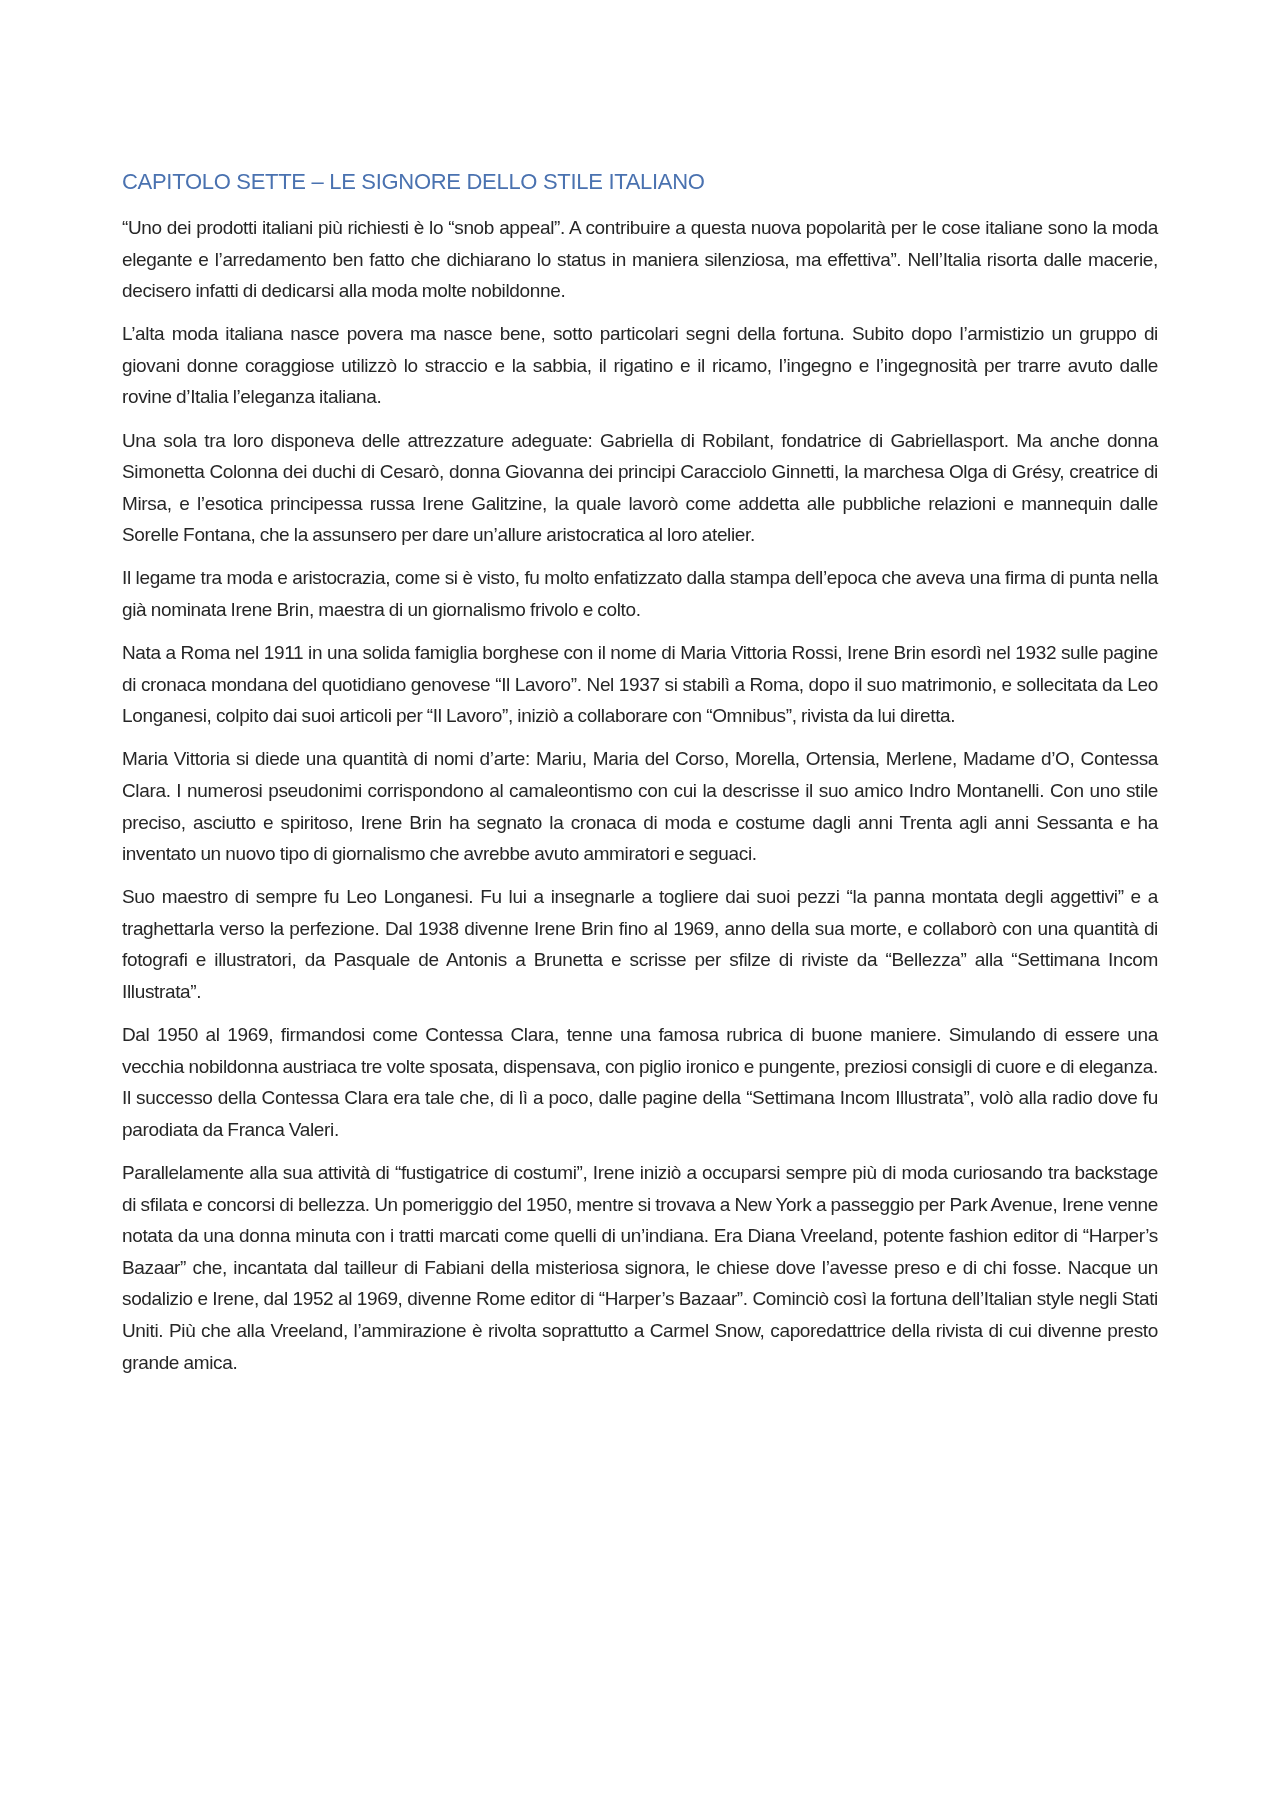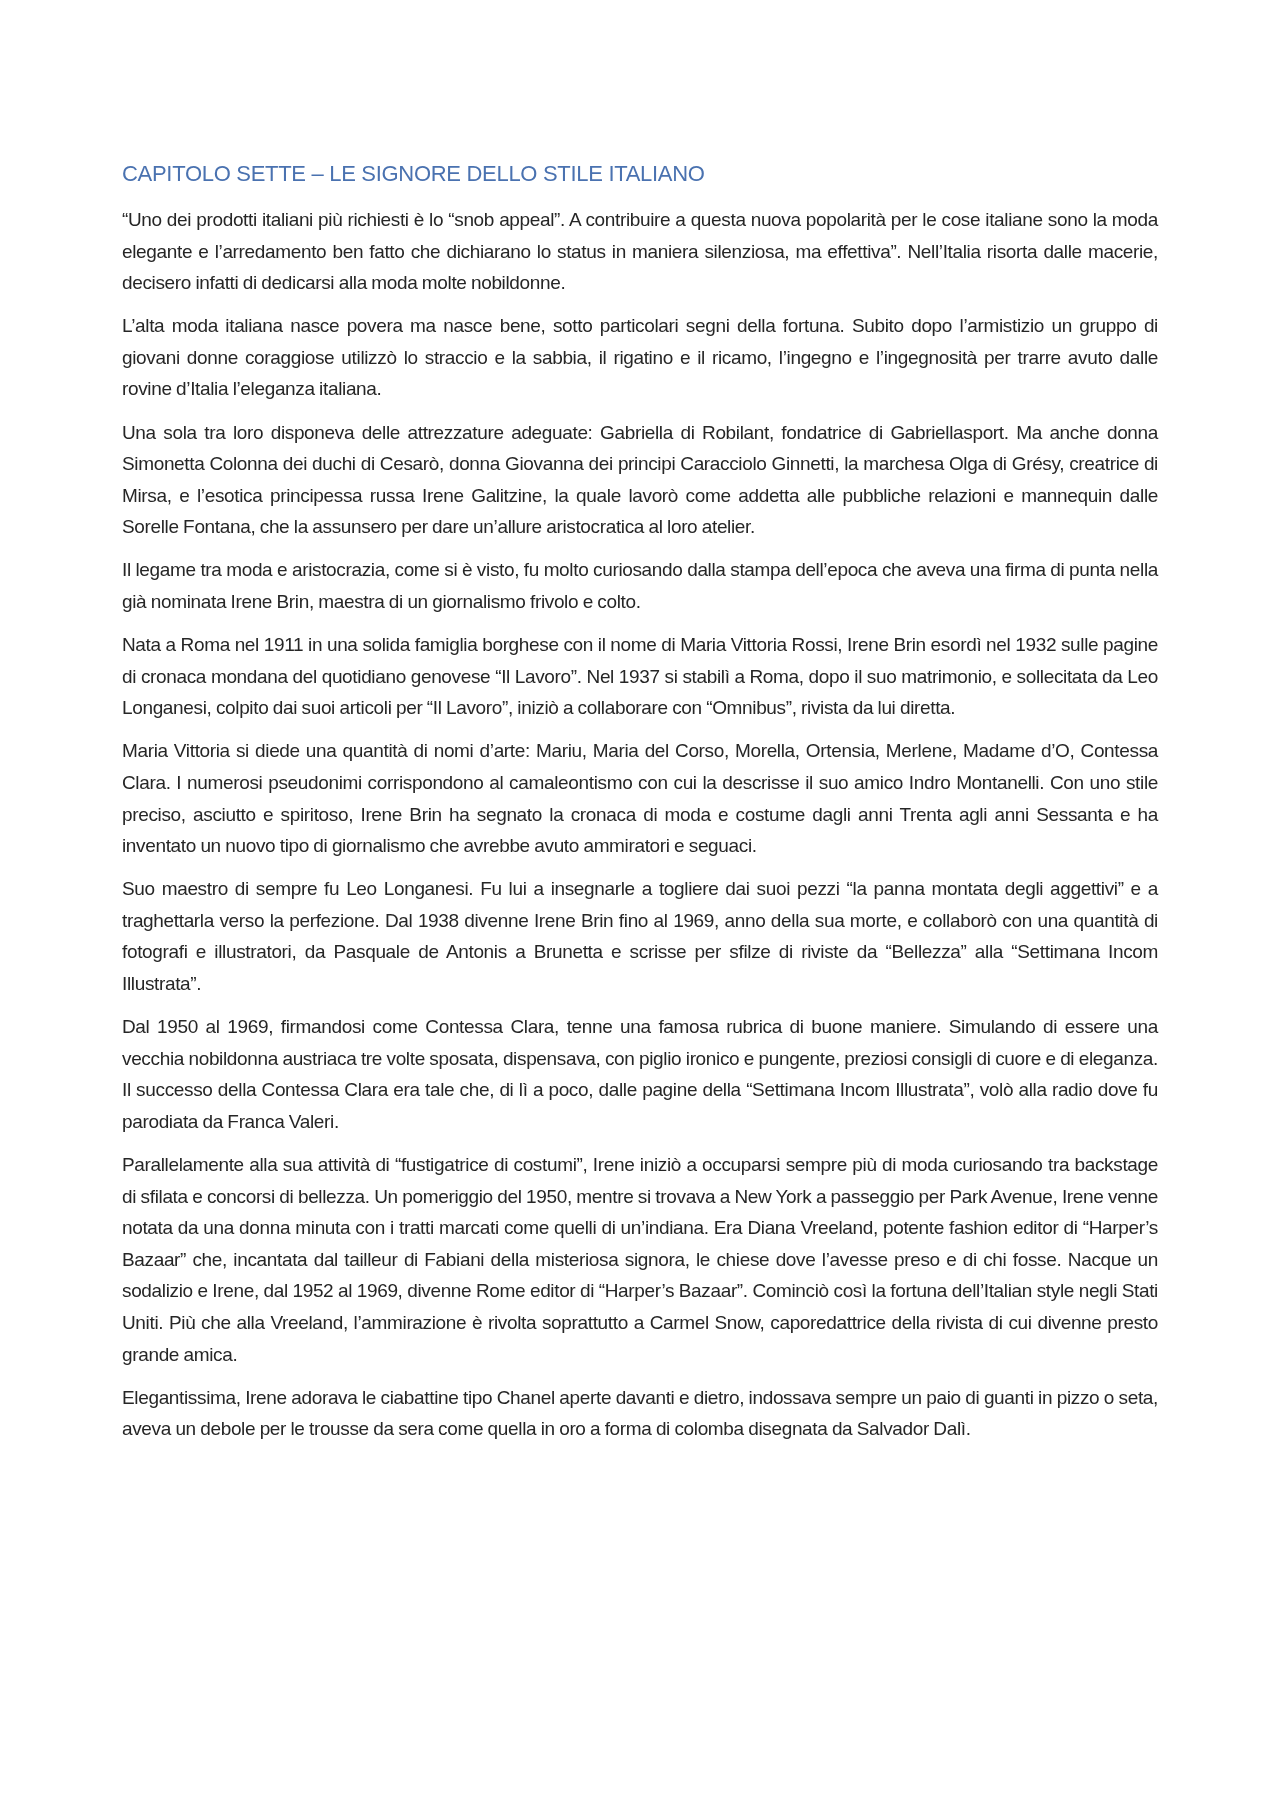--- a/index.html
+++ b/index.html
@@ -9,21 +9,21 @@
   }
   body {
     width: 1280px;
     height: 1811px;
     position: relative;
     overflow: hidden;
   }
   .page {
     position: absolute;
     left: 122px;
-    top: 160px;
+    top: 168px;
     width: 1036px;
     color: #262626;
     font-family: "Liberation Sans", sans-serif;
   }
   .chapter-title {
     font-size: 22px;
     line-height: 28px;
     color: #4a72b0;
     font-weight: normal;
     letter-spacing: -0.3px;
@@ -57,21 +57,20 @@
 </head>
 <body>
 
 <div class="page">
   <h1 class="chapter-title">CAPITOLO SETTE – LE SIGNORE DELLO STILE ITALIANO</h1>
 
   <div class="body-text">
     <p class="para">“Uno dei prodotti italiani più richiesti è lo “snob appeal”. A contribuire a questa nuova popolarità per le cose italiane sono la moda elegante e l’arredamento ben fatto che dichiarano lo status in maniera silenziosa, ma effettiva”. Nell’Italia risorta dalle macerie, decisero infatti di dedicarsi alla moda molte nobildonne.</p>
     <p class="para">L’alta moda italiana nasce povera ma nasce bene, sotto particolari segni della fortuna. Subito dopo l’armistizio un gruppo di giovani donne coraggiose utilizzò lo straccio e la sabbia, il rigatino e il ricamo, l’ingegno e l’ingegnosità per trarre avuto dalle rovine d’Italia l’eleganza italiana.</p>
     <p class="para">Una sola tra loro disponeva delle attrezzature adeguate: Gabriella di Robilant, fondatrice di Gabriellasport. Ma anche donna Simonetta Colonna dei duchi di Cesarò, donna Giovanna dei principi Caracciolo Ginnetti, la marchesa Olga di Grésy, creatrice di Mirsa, e l’esotica principessa russa Irene Galitzine, la quale lavorò come addetta alle pubbliche relazioni e mannequin dalle Sorelle Fontana, che la assunsero per dare un’allure aristocratica al loro atelier.</p>
-    <p class="para">Il legame tra moda e aristocrazia, come si è visto, fu molto curiosando dalla stampa dell’epoca che aveva una firma di punta nella già nominata Irene Brin, maestra di un giornalismo frivolo e colto.</p>
+    <p class="para">Il legame tra moda e aristocrazia, come si è visto, fu molto enfatizzato dalla stampa dell’epoca che aveva una firma di punta nella già nominata Irene Brin, maestra di un giornalismo frivolo e colto.</p>
     <p class="para">Nata a Roma nel 1911 in una solida famiglia borghese con il nome di Maria Vittoria Rossi, Irene Brin esordì nel 1932 sulle pagine di cronaca mondana del quotidiano genovese “Il Lavoro”. Nel 1937 si stabilì a Roma, dopo il suo matrimonio, e sollecitata da Leo Longanesi, colpito dai suoi articoli per “Il Lavoro”, iniziò a collaborare con “Omnibus”, rivista da lui diretta.</p>
     <p class="para">Maria Vittoria si diede una quantità di nomi d’arte: Mariu, Maria del Corso, Morella, Ortensia, Merlene, Madame d’O, Contessa Clara. I numerosi pseudonimi corrispondono al camaleontismo con cui la descrisse il suo amico Indro Montanelli. Con uno stile preciso, asciutto e spiritoso, Irene Brin ha segnato la cronaca di moda e costume dagli anni Trenta agli anni Sessanta e ha inventato un nuovo tipo di giornalismo che avrebbe avuto ammiratori e seguaci.</p>
     <p class="para">Suo maestro di sempre fu Leo Longanesi. Fu lui a insegnarle a togliere dai suoi pezzi “la panna montata degli aggettivi” e a traghettarla verso la perfezione. Dal 1938 divenne Irene Brin fino al 1969, anno della sua morte, e collaborò con una quantità di fotografi e illustratori, da Pasquale de Antonis a Brunetta e scrisse per sfilze di riviste da “Bellezza” alla “Settimana Incom Illustrata”.</p>
     <p class="para">Dal 1950 al 1969, firmandosi come Contessa Clara, tenne una famosa rubrica di buone maniere. Simulando di essere una vecchia nobildonna austriaca tre volte sposata, dispensava, con piglio ironico e pungente, preziosi consigli di cuore e di eleganza. Il successo della Contessa Clara era tale che, di lì a poco, dalle pagine della “Settimana Incom Illustrata”, volò alla radio dove fu parodiata da Franca Valeri.</p>
     <p class="para">Parallelamente alla sua attività di “fustigatrice di costumi”, Irene iniziò a occuparsi sempre più di moda curiosando tra backstage di sfilata e concorsi di bellezza. Un pomeriggio del 1950, mentre si trovava a New York a passeggio per Park Avenue, Irene venne notata da una donna minuta con i tratti marcati come quelli di un’indiana. Era Diana Vreeland, potente fashion editor di “Harper’s Bazaar” che, incantata dal tailleur di Fabiani della misteriosa signora, le chiese dove l’avesse preso e di chi fosse. Nacque un sodalizio e Irene, dal 1952 al 1969, divenne Rome editor di “Harper’s Bazaar”. Cominciò così la fortuna dell’Italian style negli Stati Uniti. Più che alla Vreeland, l’ammirazione è rivolta soprattutto a Carmel Snow, caporedattrice della rivista di cui divenne presto grande amica.</p>
-    <p class="para">Elegantissima, Irene adorava le ciabattine tipo Chanel aperte davanti e dietro, indossava sempre un paio di guanti in pizzo o seta, aveva un debole per le trousse da sera come quella in oro a forma di colomba disegnata da Salvador Dalì.</p>
   </div>
 </div>
 
 </body></html>

